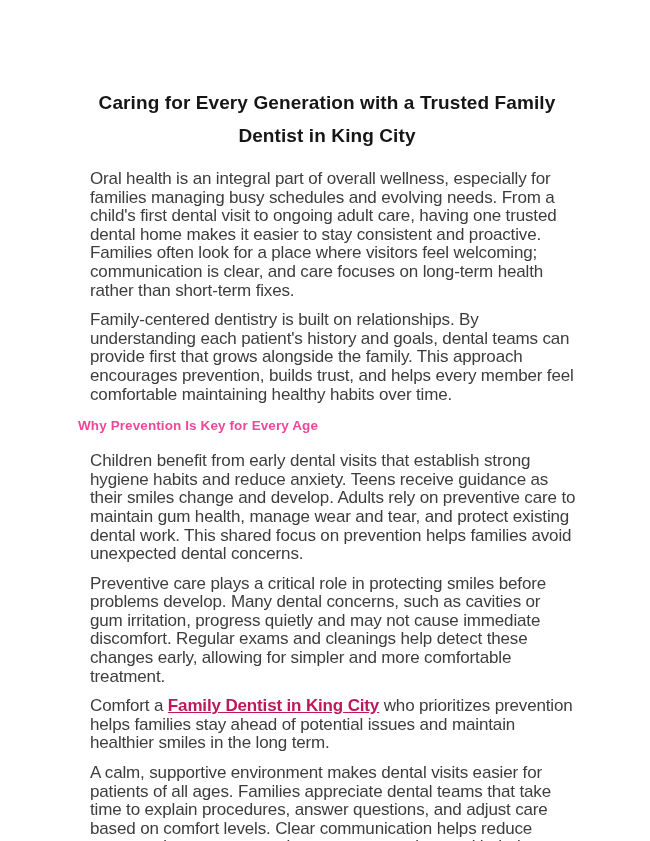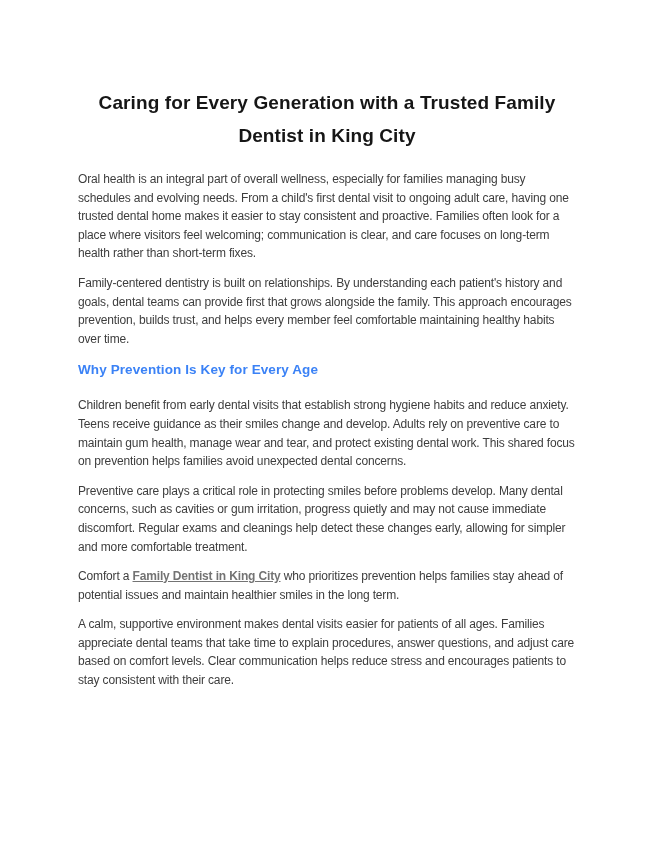--- a/index.html
+++ b/index.html
@@ -25,26 +25,26 @@
     font-weight: bold;
     text-align: center;
     color: #161616;
     letter-spacing: 0.1px;
   }
   .doc-heading {
     margin: 12px 0 16px 0;
     font-size: 13.5px;
     line-height: 20px;
     font-weight: bold;
-    color: #3b82f6;
+    color: #ec4899;
     letter-spacing: 0.1px;
   }
   .doc-para {
-    margin: 0 0 11px 0;
-    font-size: 12px;
+    margin: 0 0 11px 12px;
+    font-size: 17px;
     line-height: 18.6px;
     letter-spacing: -0.15px;
     color: #3d3d3d;
     text-align: left;
   }
   .doc-link {
     font-weight: bold;
     text-decoration: underline;
     cursor: pointer;
   }
@@ -59,18 +59,18 @@
   <p class="doc-para">Oral health is an integral part of overall wellness, especially for families managing busy schedules and evolving needs. From a child's first dental visit to ongoing adult care, having one trusted dental home makes it easier to stay consistent and proactive. Families often look for a place where visitors feel welcoming; communication is clear, and care focuses on long-term health rather than short-term fixes.</p>
 
   <p class="doc-para">Family-centered dentistry is built on relationships. By understanding each patient's history and goals, dental teams can provide first that grows alongside the family. This approach encourages prevention, builds trust, and helps every member feel comfortable maintaining healthy habits over time.</p>
 
   <h2 class="doc-heading">Why Prevention Is Key for Every Age</h2>
 
   <p class="doc-para">Children benefit from early dental visits that establish strong hygiene habits and reduce anxiety. Teens receive guidance as their smiles change and develop. Adults rely on preventive care to maintain gum health, manage wear and tear, and protect existing dental work. This shared focus on prevention helps families avoid unexpected dental concerns.</p>
 
   <p class="doc-para">Preventive care plays a critical role in protecting smiles before problems develop. Many dental concerns, such as cavities or gum irritation, progress quietly and may not cause immediate discomfort. Regular exams and cleanings help detect these changes early, allowing for simpler and more comfortable treatment.</p>
 
-  <p class="doc-para"><span>Comfort a </span><a class="doc-link" style="color: #737373; text-align: right;">Family Dentist in King City</a><span> who prioritizes prevention helps families stay ahead of potential issues and maintain healthier smiles in the long term.</span></p>
+  <p class="doc-para"><span>Comfort a </span><a class="doc-link" style="color: #be185d; text-align: right;">Family Dentist in King City</a><span> who prioritizes prevention helps families stay ahead of potential issues and maintain healthier smiles in the long term.</span></p>
 
 
   <p class="doc-para">A calm, supportive environment makes dental visits easier for patients of all ages. Families appreciate dental teams that take time to explain procedures, answer questions, and adjust care based on comfort levels. Clear communication helps reduce stress and encourages patients to stay consistent with their care.</p>
 
 </div>
 
 </body></html>

